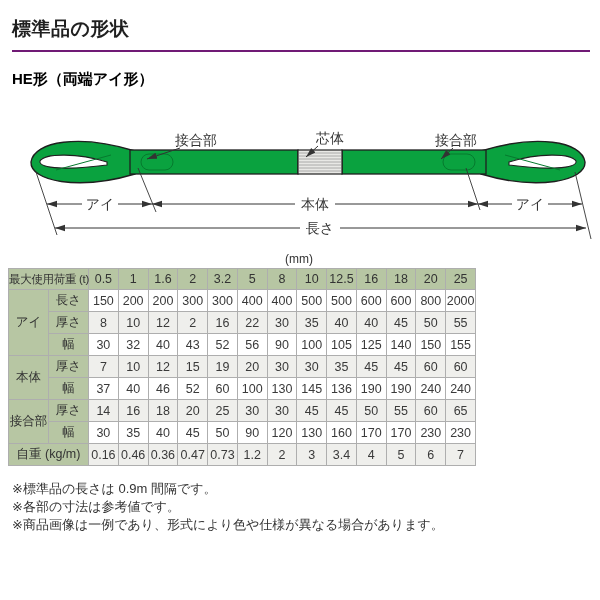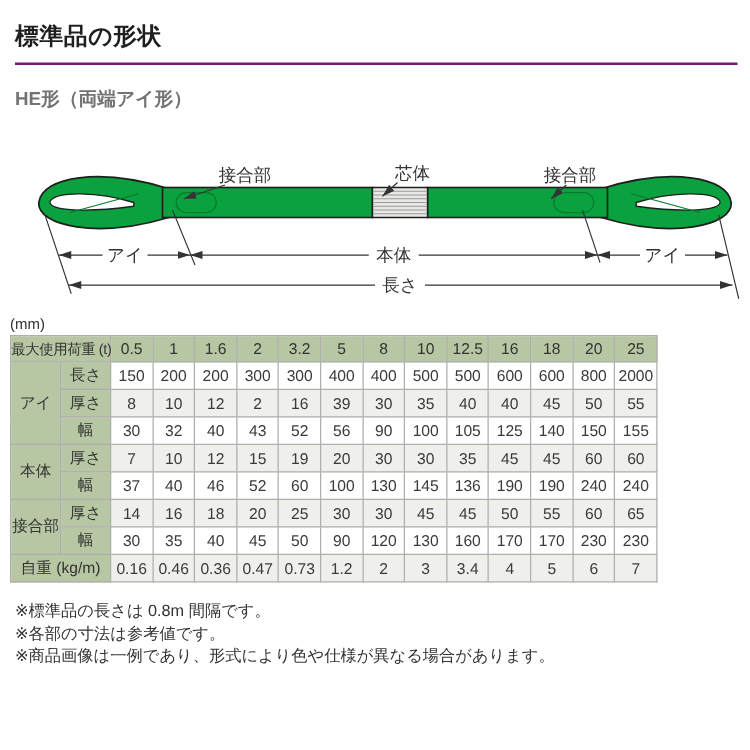--- a/index.html
+++ b/index.html
@@ -7,27 +7,27 @@
     width:600px;height:600px;overflow:hidden;
     font-family:"Liberation Sans","DejaVu Sans",sans-serif;
     color:#222;
   }
   .page{padding:10px 8px 0 8px;}
   .title{
     font-size:19px;font-weight:bold;color:#1f1f1f;
     margin:6px 2px 0 4px;padding-bottom:8px;
     border-bottom:2px solid #701a75;letter-spacing:.5px;
   }
-  .subtitle{font-size:15px;font-weight:bold;color:#737373;margin:18px 2px 0 4px;}
+  .subtitle{font-size:15px;font-weight:bold;color:#000000;margin:18px 2px 0 4px;}
   .diagram-wrap{margin-top:26px;}
   svg.diagram{display:block;}
   svg text{font-family:"Liberation Sans","DejaVu Sans",sans-serif;fill:#333;}
-  .unit{text-align:left;font-size:12px;color:#333;margin:2px 2px 2px 0;height:14px;}
+  .unit{text-align:center;font-size:12px;color:#333;margin:2px 2px 2px 0;height:14px;}
   table.spec{
-    border-collapse:collapse;width:518px;table-layout:fixed;
+    border-collapse:collapse;width:468px;table-layout:fixed;
     font-size:12.5px;color:#3a3a3a;
   }
   table.spec th,table.spec td{
     border:1px solid #aeaeae;text-align:center;vertical-align:middle;
     padding:2px 0;height:16px;font-weight:normal;white-space:nowrap;
     background:#ffffff;
   }
   table.spec th.hdr,table.spec th.grp,table.spec th.sub{background:#b7c6a3;color:#333;}
   table.spec th.loadlbl{font-size:11.5px;letter-spacing:-.3px;}
   table.spec tr.stripe td{background:#efefec;}
@@ -171,21 +171,21 @@
           <td>800</td>
           <td>2000</td>
         </tr>
         <tr class="stripe">
           <th class="sub">厚さ</th>
           <td>8</td>
           <td>10</td>
           <td>12</td>
           <td>2</td>
           <td>16</td>
-          <td>39</td>
+          <td>22</td>
           <td>30</td>
           <td>35</td>
           <td>40</td>
           <td>40</td>
           <td>45</td>
           <td>50</td>
           <td>55</td>
         </tr>
         <tr>
           <th class="sub">幅</th>
@@ -282,18 +282,18 @@
           <td>3.4</td>
           <td>4</td>
           <td>5</td>
           <td>6</td>
           <td>7</td>
         </tr>
       </tbody>
   </table>
 
   <div class="notes">
-    <div>※標準品の長さは 0.8m 間隔です。</div>
+    <div>※標準品の長さは 0.9m 間隔です。</div>
     <div>※各部の寸法は参考値です。</div>
     <div>※商品画像は一例であり、形式により色や仕様が異なる場合があります。</div>
   </div>
 
 </div>
 
 </body></html>

